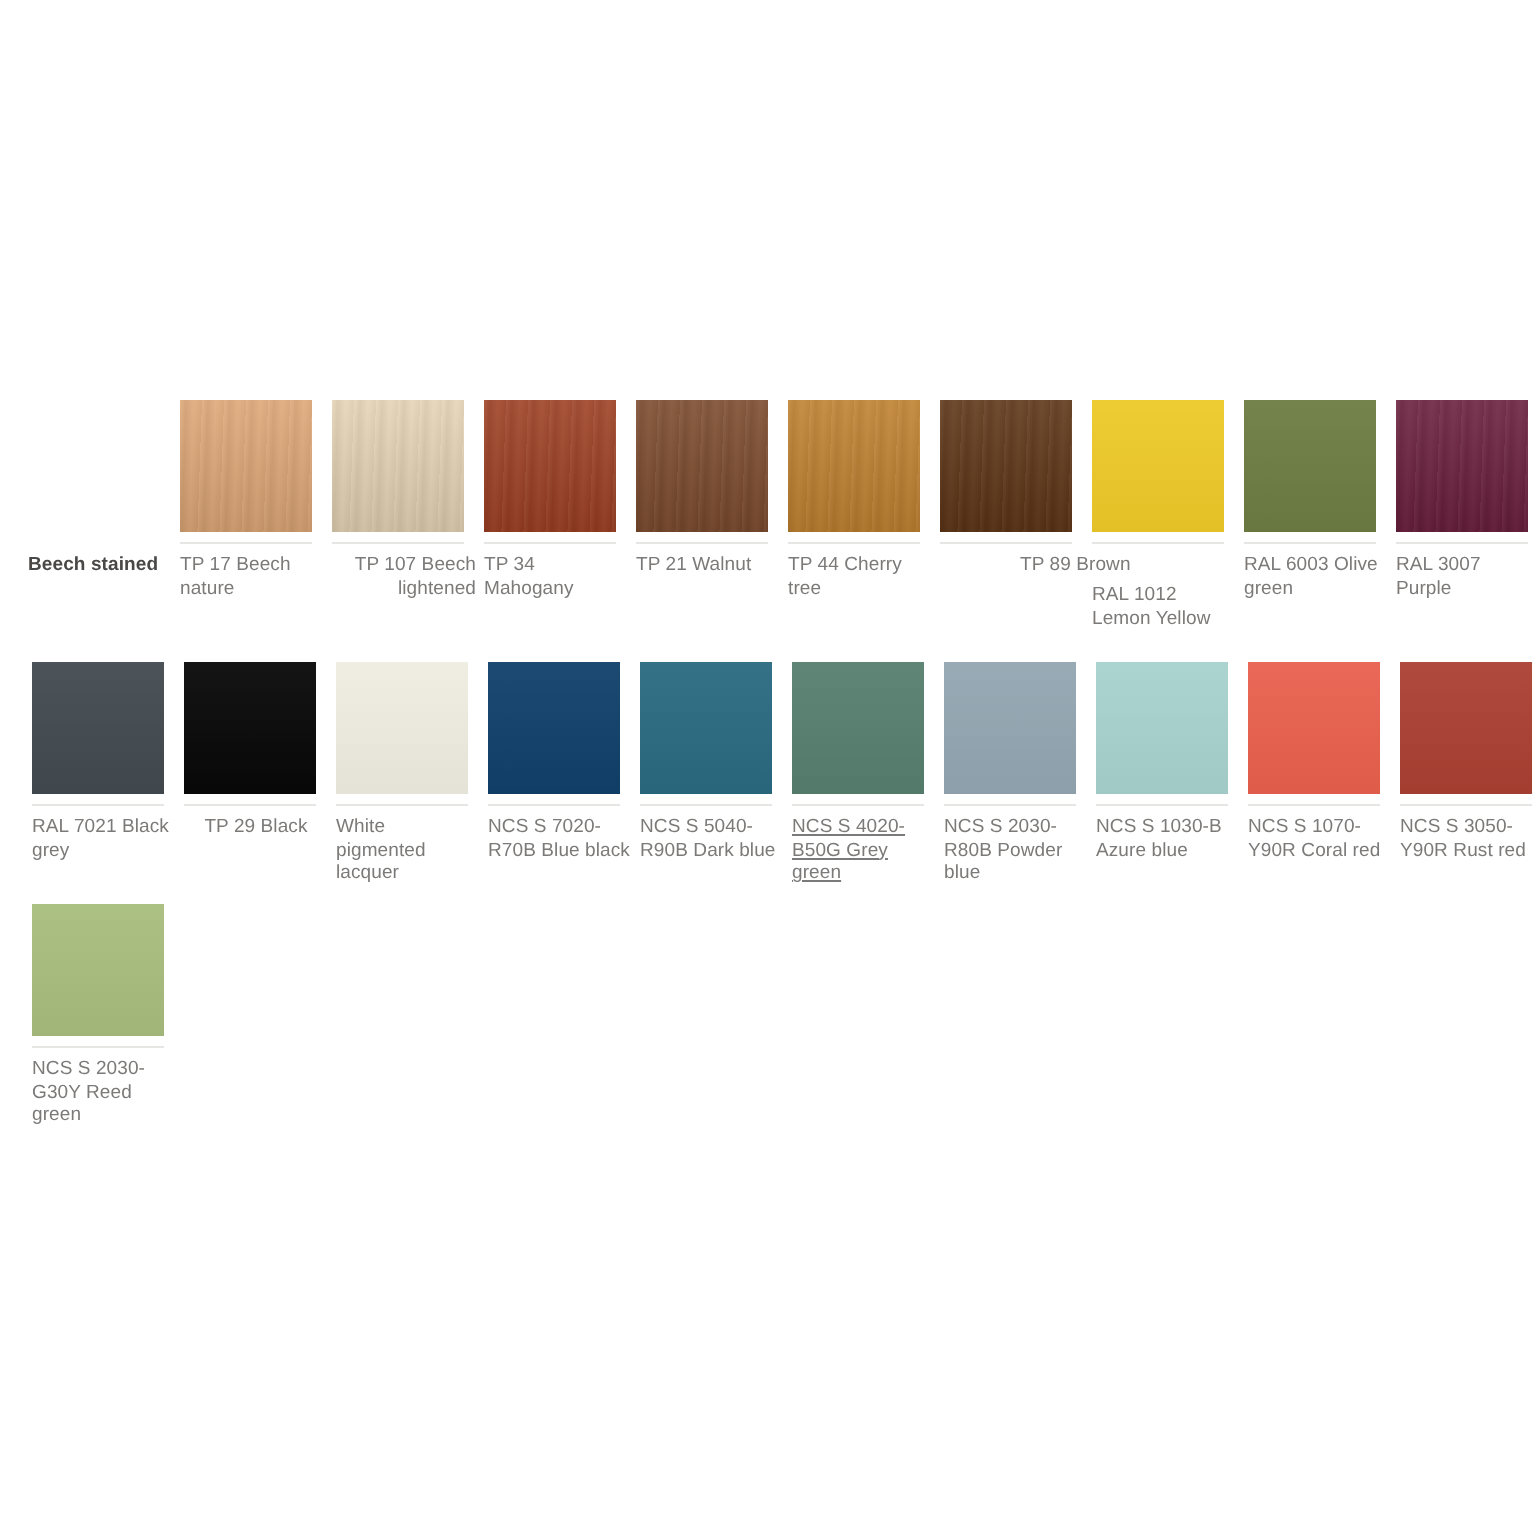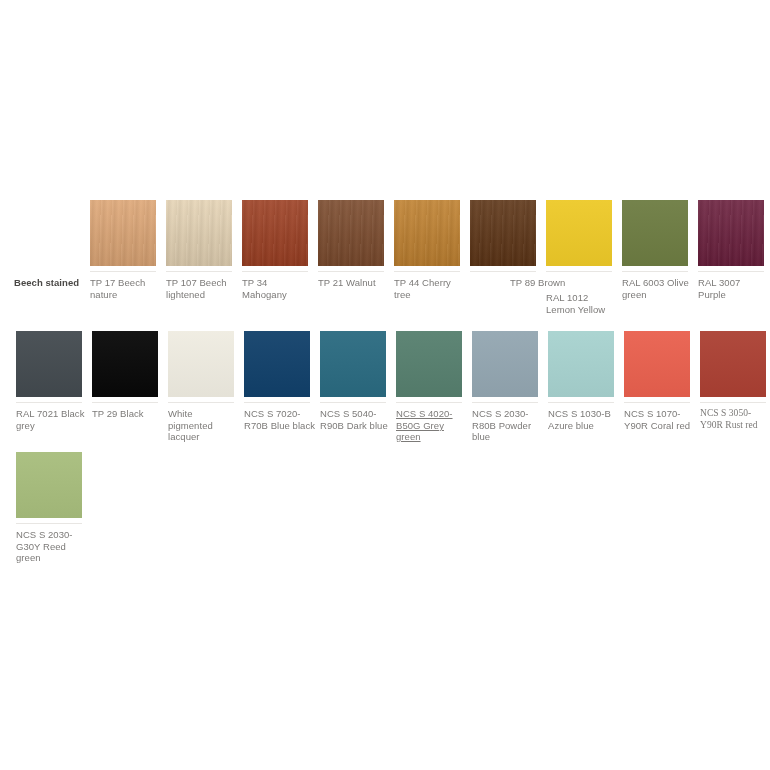--- a/index.html
+++ b/index.html
@@ -53,21 +53,21 @@
     <div class="row" style="top: 200px;">
       <div class="rowlabel" style="left: 14px; color: rgb(74, 72, 70);">Beech stained</div>
       <div class="cell" style="left: 90px;">
         <div class="swatch" style="width: 66px; height: 66px; background: repeating-linear-gradient(92deg, rgba(255, 255, 255, 0.055) 0px, rgba(0, 0, 0, 0.05) 3px, rgba(255, 255, 255, 0.03) 7px, rgba(0, 0, 0, 0.035) 11px), linear-gradient(rgba(255, 255, 255, 0.09), rgba(0, 0, 0, 0.1)) rgb(223, 167, 118);"></div>
         <div class="sep" style="background: rgb(232, 230, 227);"></div>
         <div class="cap" style="color: rgb(124, 122, 120);">TP 17 Beech nature</div>
       </div>
       <div class="cell" style="left: 166px;">
         <div class="swatch" style="width: 66px; height: 66px; background: repeating-linear-gradient(92deg, rgba(255, 255, 255, 0.055) 0px, rgba(0, 0, 0, 0.05) 3px, rgba(255, 255, 255, 0.03) 7px, rgba(0, 0, 0, 0.035) 11px), linear-gradient(rgba(255, 255, 255, 0.09), rgba(0, 0, 0, 0.1)) rgb(230, 212, 181);"></div>
         <div class="sep" style="background: rgb(232, 230, 227);"></div>
-        <div class="cap" style="color: rgb(124, 122, 120);">TP 107 Beech lightened</div>
+        <div class="cap" style="color: rgb(124, 122, 120); text-align: right;">TP 107 Beech lightened</div>
       </div>
       <div class="cell" style="left: 242px;">
         <div class="swatch" style="width: 66px; height: 66px; background: repeating-linear-gradient(92deg, rgba(255, 255, 255, 0.055) 0px, rgba(0, 0, 0, 0.05) 3px, rgba(255, 255, 255, 0.03) 7px, rgba(0, 0, 0, 0.035) 11px), linear-gradient(rgba(255, 255, 255, 0.09), rgba(0, 0, 0, 0.1)) rgb(157, 63, 34);"></div>
         <div class="sep" style="background: rgb(232, 230, 227);"></div>
         <div class="cap" style="color: rgb(124, 122, 120);">TP 34 Mahogany</div>
       </div>
       <div class="cell" style="left: 318px;">
         <div class="swatch" style="width: 66px; height: 66px; background: repeating-linear-gradient(92deg, rgba(255, 255, 255, 0.055) 0px, rgba(0, 0, 0, 0.05) 3px, rgba(255, 255, 255, 0.03) 7px, rgba(0, 0, 0, 0.035) 11px), linear-gradient(rgba(255, 255, 255, 0.09), rgba(0, 0, 0, 0.1)) rgb(123, 74, 44);"></div>
         <div class="sep" style="background: rgb(232, 230, 227);"></div>
         <div class="cap" style="color: rgb(124, 122, 120);">TP 21 Walnut</div>
@@ -100,21 +100,21 @@
     </div>
     <div class="row" style="top: 331px;">
       <div class="cell" style="left: 16px;">
         <div class="swatch" style="width: 66px; height: 66px; background: linear-gradient(rgba(255, 255, 255, 0.05), rgba(0, 0, 0, 0.043)) rgb(67, 74, 79);"></div>
         <div class="sep" style="background: rgb(232, 230, 227);"></div>
         <div class="cap" style="color: rgb(124, 122, 120);">RAL 7021 Black grey</div>
       </div>
       <div class="cell" style="left: 92px;">
         <div class="swatch" style="width: 66px; height: 66px; background: linear-gradient(rgba(255, 255, 255, 0.05), rgba(0, 0, 0, 0.043)) rgb(8, 8, 8);"></div>
         <div class="sep" style="background: rgb(232, 230, 227);"></div>
-        <div class="cap" style="color: rgb(124, 122, 120);">TP 29 Black</div>
+        <div class="cap" style="color: rgb(124, 122, 120); text-align: center;">TP 29 Black</div>
       </div>
       <div class="cell" style="left: 168px;">
         <div class="swatch" style="width: 66px; height: 66px; background: linear-gradient(rgba(255, 255, 255, 0.05), rgba(0, 0, 0, 0.043)) rgb(239, 236, 225);"></div>
         <div class="sep" style="background: rgb(232, 230, 227);"></div>
         <div class="cap" style="color: rgb(124, 122, 120);">White pigmented lacquer</div>
       </div>
       <div class="cell" style="left: 244px;">
         <div class="swatch" style="width: 66px; height: 66px; background: linear-gradient(rgba(255, 255, 255, 0.05), rgba(0, 0, 0, 0.043)) rgb(17, 64, 106);"></div>
         <div class="sep" style="background: rgb(232, 230, 227);"></div>
         <div class="cap" style="color: rgb(124, 122, 120);">NCS S 7020-R70B Blue black</div>
@@ -137,21 +137,21 @@
       <div class="cell" style="left: 548px;">
         <div class="swatch" style="width: 66px; height: 66px; background: linear-gradient(rgba(255, 255, 255, 0.05), rgba(0, 0, 0, 0.043)) rgb(167, 210, 207);"></div>
         <div class="sep" style="background: rgb(232, 230, 227);"></div>
         <div class="cap" style="color: rgb(124, 122, 120);">NCS S 1030-B Azure blue</div>
       </div>
       <div class="cell" style="left: 624px;">
         <div class="swatch" style="width: 66px; height: 66px; background: linear-gradient(rgba(255, 255, 255, 0.05), rgba(0, 0, 0, 0.043)) rgb(233, 96, 78);"></div>
         <div class="sep" style="background: rgb(232, 230, 227);"></div>
         <div class="cap" style="color: rgb(124, 122, 120);">NCS S 1070-Y90R Coral red</div>
       </div>
-      <div class="cell" style="left: 700px; font-family: Liberation Serif, serif;">
+      <div class="cell" style="left: 700px;">
         <div class="swatch" style="width: 66px; height: 66px; background: linear-gradient(rgba(255, 255, 255, 0.05), rgba(0, 0, 0, 0.043)) rgb(171, 64, 51);"></div>
         <div class="sep" style="background: rgb(232, 230, 227);"></div>
         <div class="cap" style="color: rgb(124, 122, 120);">NCS S 3050-Y90R Rust red</div>
       </div>
     </div>
     <div class="row" style="top: 452px;">
       <div class="cell" style="left: 16px;">
         <div class="swatch" style="width: 66px; height: 66px; background: linear-gradient(rgba(255, 255, 255, 0.05), rgba(0, 0, 0, 0.043)) rgb(167, 189, 124);"></div>
         <div class="sep" style="background: rgb(232, 230, 227);"></div>
         <div class="cap" style="color: rgb(124, 122, 120);">NCS S 2030-G30Y Reed green</div>

